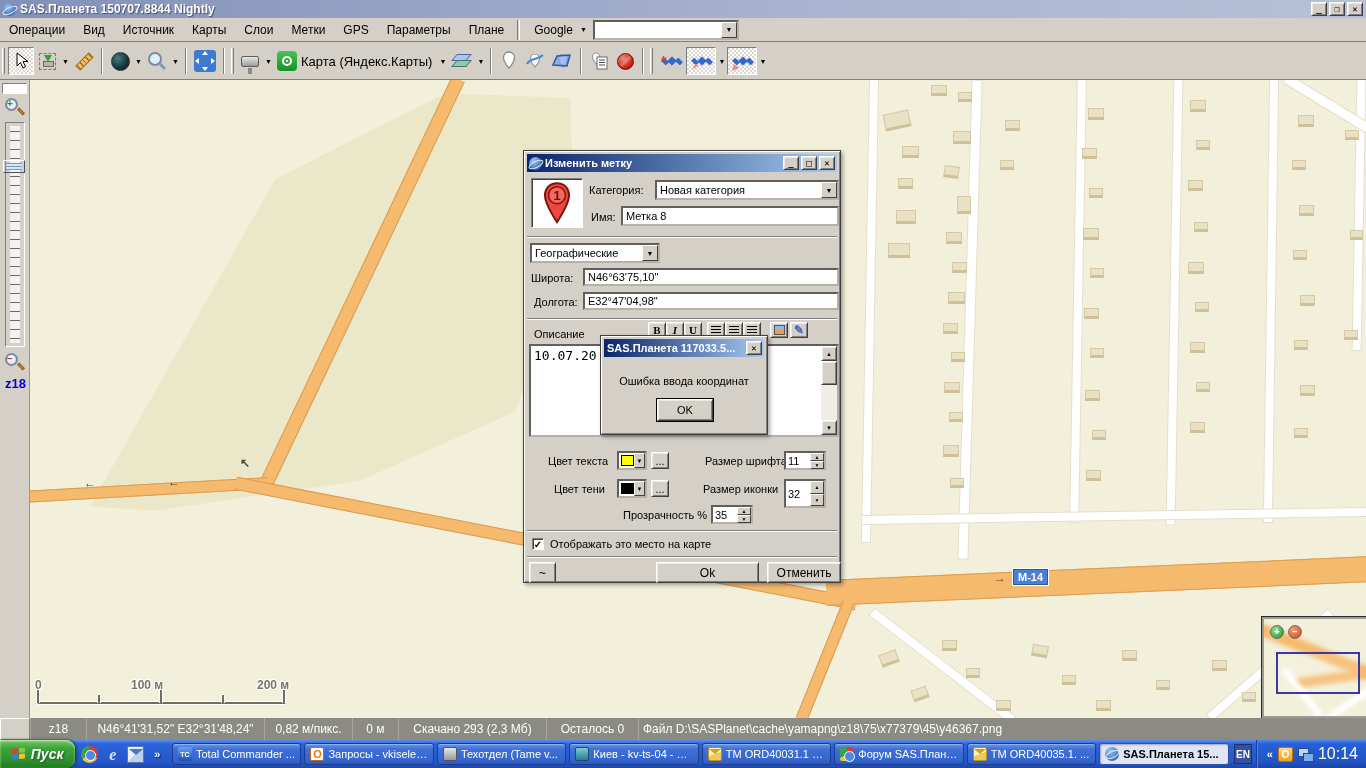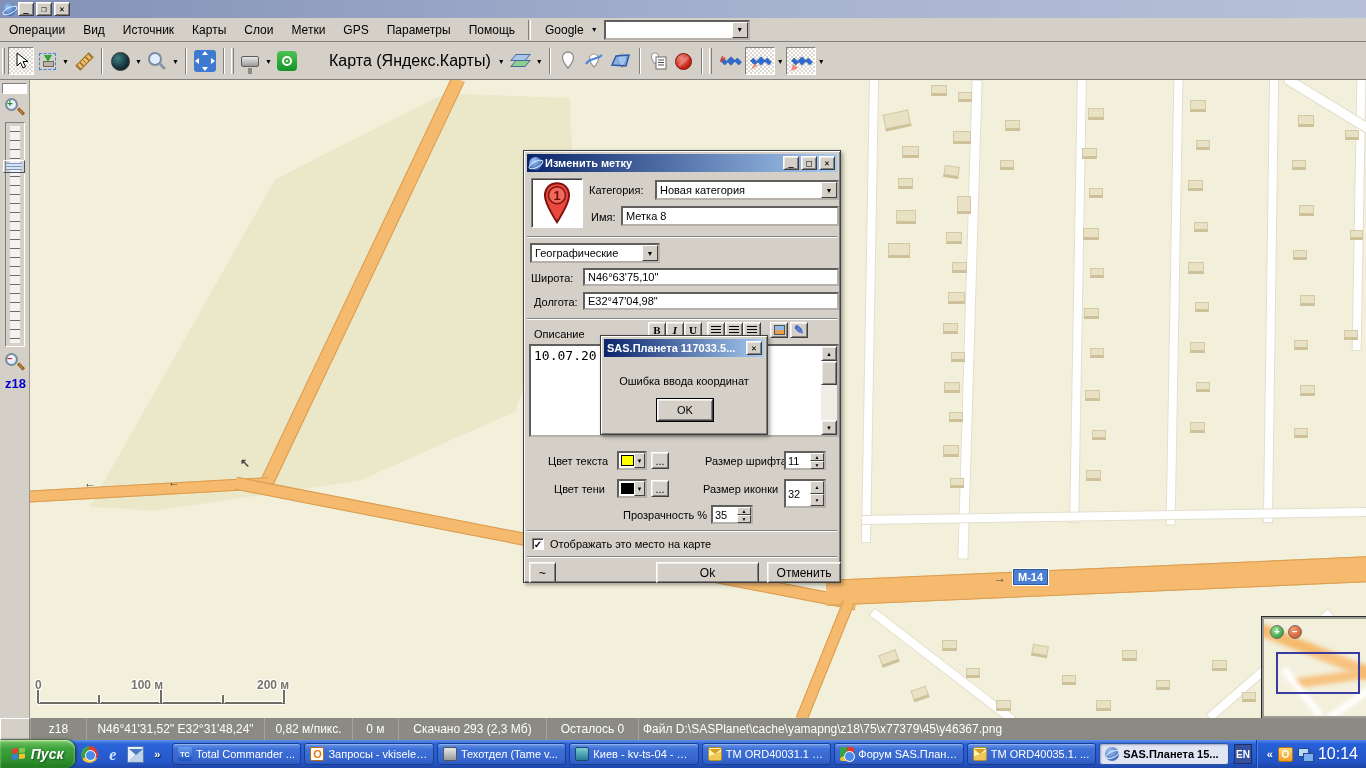--- a/index.html
+++ b/index.html
@@ -31,21 +31,21 @@
   #search-combo { width:146px; height:20px; background:#fff; border:2px inset #b5b1aa; display:flex; align-items:center; justify-content:flex-end; }
   .combo-btn { width:16px; height:100%; background:#d4d0c8; border:1px solid; border-color:#fff #404040 #404040 #fff; display:flex; align-items:center; justify-content:center; font-size:7px; }
   
   #toolbar { position:absolute; left:0; top:43px; width:1366px; height:37px; background:#d4d0c8; border-bottom:1px solid #808080; display:flex; align-items:center; }
   .grip { width:3px; height:26px; border-left:1px solid #fff; border-right:1px solid #808080; margin:0 3px 0 2px; }
   .tsep { width:2px; height:26px; border-left:1px solid #808080; border-right:1px solid #fff; margin:0 4px; }
   .tbtn { min-width:26px; height:28px; display:flex; align-items:center; justify-content:center; border:1px solid transparent; padding:0 2px; }
   .tbtn.pressed { border-color:#808080 #fff #fff #808080;
      background:conic-gradient(#fff 25%, #dcd8cf 0 50%, #fff 0 75%, #dcd8cf 0); background-size:4px 4px; }
   .tdd { width:11px; height:28px; display:flex; align-items:center; justify-content:center; font-size:7px; }
-  .maplabel { font-size:16px; padding:0 4px;margin-left:28px; }
+  .maplabel { font-size:13px; padding:0 4px; }
   
   .i-ruler { width:19px; height:7px; transform:rotate(-45deg); background:#eebb68; border:1px solid #96712f;
      background-image:repeating-linear-gradient(90deg,#96712f 0 1px, transparent 1px 4px); }
   .i-globe { width:19px; height:19px; border-radius:50%; background:radial-gradient(circle at 35% 32%, #3f7f84, #15333d 60%, #060f14); border:1px solid #333; }
   .i-sel { width:17px; height:17px; border:1px dashed #3d85dd; position:relative; }
   .i-sel::before { content:""; position:absolute; left:3px; bottom:2px; width:9px; height:4px; background:#b9b5ab; border:1px solid #6f6b62; }
   .i-sel::after { content:""; position:absolute; left:4px; top:1px; border:4px solid transparent; border-top:7px solid #2fa42f; }
   .i-cache { width:18px; height:11px; background:linear-gradient(#e8e8e8,#9a9a9a); border:1px solid #5c5c5c; border-radius:2px; position:relative; }
   .i-cache::after { content:""; position:absolute; left:6px; top:11px; width:4px; height:6px; background:#8a8a8a; }
   .i-yandex { width:20px; height:20px; border-radius:4px; background:linear-gradient(#4cc254,#149327); display:flex; align-items:center; justify-content:center; }
@@ -158,36 +158,37 @@
   .tray-net::before { left:0; top:1px; } .tray-net::after { left:5px; top:6px; background:#7ab0f0; }
   #clock { color:#fff; font-size:16px; }
   
   .pinsvg { display:block; }
 </style>
 </head>
 <body>
 
 <div id="titlebar">
   <span class="atom"></span>
+  <span class="ttl">SAS.Планета 150707.8844 Nightly</span>
   <div class="btn winbtn">_</div>
   <div class="btn winbtn">❐</div>
   <div class="btn winbtn">✕</div>
 </div>
 
 <div id="menubar">
   <div style="display:flex">
       <div class="menu-item">Операции</div>
       <div class="menu-item">Вид</div>
       <div class="menu-item">Источник</div>
       <div class="menu-item">Карты</div>
       <div class="menu-item">Слои</div>
       <div class="menu-item">Метки</div>
       <div class="menu-item">GPS</div>
       <div class="menu-item">Параметры</div>
-      <div class="menu-item">Помощь</div>
+      <div class="menu-item">Плане</div>
     </div>
   <div class="vsep"></div>
   <div id="searchbar">
     <span id="google-label">Google</span>
     <span class="dd-arrow">▼</span>
     <div id="search-combo" style="margin-left:6px">
       <span class="combo-btn">▼</span>
     </div>
   </div>
 </div>

